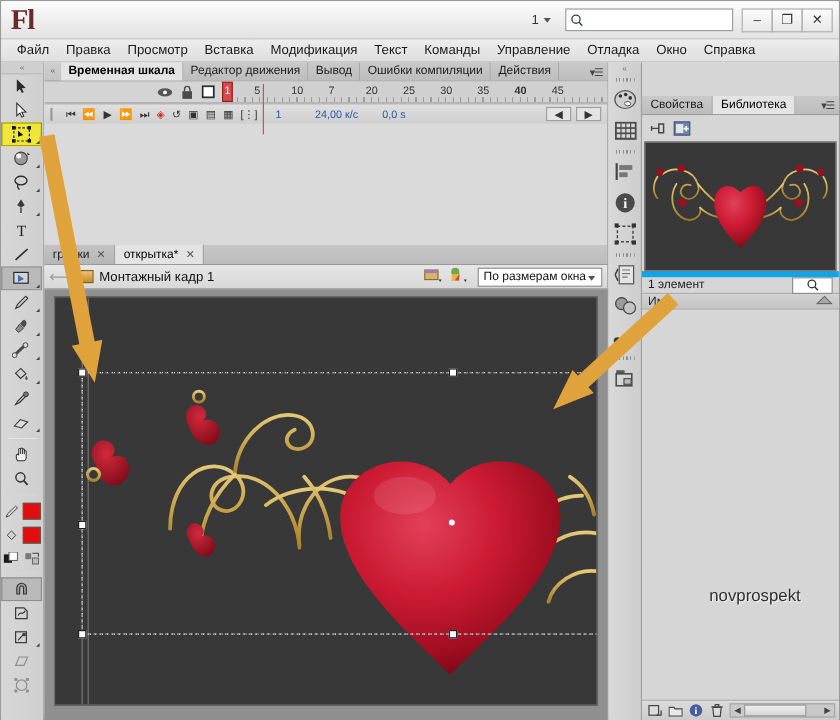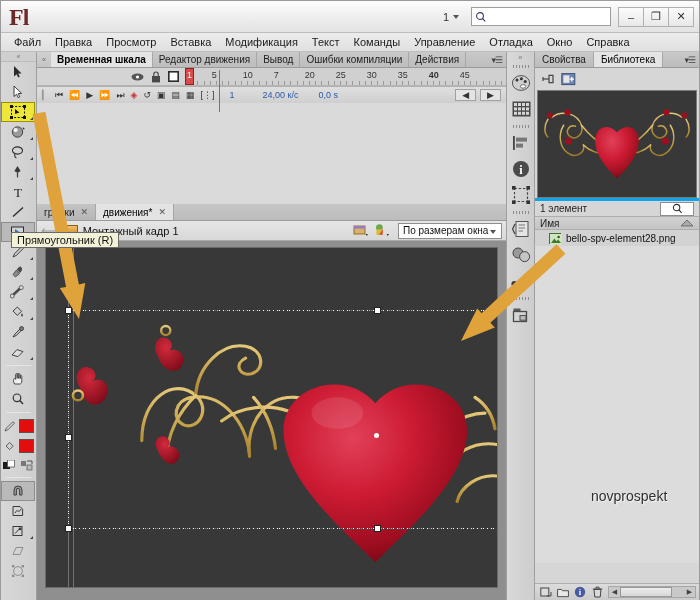--- a/index.html
+++ b/index.html
@@ -191,38 +191,38 @@
   .ds-ic { width:28px; height:26px; display:flex; align-items:center; justify-content:center; }
   .ds-sep-lbl { height:8px; display:flex;align-items:center;justify-content:center;}
   .ds-dots { width:16px;height:3px;background-image:repeating-linear-gradient(to right,#8d8d8d 0 1px, transparent 1px 3px);}
 
   
   .rpanel {
     position:absolute; left:534px; top:51px; width:164px; height:548px;
     background:#d6d6d6;
   }
   .rp-tabs { height:16px; background:linear-gradient(#cfcfcf,#c3c3c3); display:flex;
-    border-bottom:1px solid #9b9b9b; align-items:stretch;}
+    border-bottom:1px solid #9b9b9b; align-items:stretch;margin-top:28px;}
   .rp-tab { padding:0 7px; display:flex;align-items:center;font-size:10px;color:#1c1c1c;
     border-right:1px solid #a8a8a8; background:linear-gradient(#c9c9c9,#bcbcbc);}
   .rp-tab.active { background:#e4e4e4; color:#000; font-weight:normal;}
   .rp-tabfill{flex:1;background:linear-gradient(#c9c9c9,#bcbcbc);display:flex;align-items:center;justify-content:flex-end;padding-right:4px;}
 
   .lib-header { height:22px; display:flex; align-items:center; gap:4px; padding:0 5px; background:#d6d6d6;}
   .lib-combo { flex:1; height:16px; background:#fff; border:1px solid #8e8e8e; display:flex;
     align-items:center; padding-left:4px; font-size:10px; position:relative;}
   .lib-combo .cbtn { position:absolute; right:0; top:0; width:14px;height:14px;
     background:linear-gradient(#eee,#d2d2d2); border-left:1px solid #a3a3a3;
     display:flex;align-items:center;justify-content:center;}
   .lib-ic-btn { width:16px;height:16px; display:flex;align-items:center;justify-content:center;}
 
   .lib-preview { height:108px; margin:0 2px; background:#383838; border:1px solid #7a7a7a; position:relative; overflow:hidden;}
 
   .lib-count { height:18px; display:flex; align-items:center; padding:0 5px; gap:4px;
-     border-top:3px solid #0ea5e9; font-size:10px; color:#222;}
+     border-top:5px solid #0ea5e9; font-size:10px; color:#222;}
   .lib-count .spacer{flex:1;}
   .lib-search { width:34px; height:14px; background:#fff; border:1px solid #8e8e8e;
      display:flex;align-items:center;justify-content:center;}
 
   .lib-colhead { height:14px; background:linear-gradient(#d2d2d2,#c4c4c4); border-top:1px solid #aeaeae;
      border-bottom:1px solid #aeaeae; display:flex;align-items:center;padding:0 5px;font-size:10px;color:#222;}
   .lib-colhead .spacer{flex:1;}
   .lib-list { background:#dcdcdc; height:333px; }
   .lib-row { height:16px; display:flex; align-items:center; gap:5px; padding-left:14px;
      background:#d2d2d2; font-size:10px; color:#111;}
@@ -450,21 +450,20 @@
       <svg width="14" height="14" viewBox="0 0 14 14">
         <circle cx="7" cy="7" r="4.4" fill="none" stroke="#3a3a3a" stroke-width="1"></circle>
         <rect x="1" y="1" width="2.4" height="2.4" fill="#3a3a3a"></rect>
           <rect x="10.6" y="1" width="2.4" height="2.4" fill="#3a3a3a"></rect>
         <rect x="1" y="10.6" width="2.4" height="2.4" fill="#3a3a3a"></rect>
           <rect x="10.6" y="10.6" width="2.4" height="2.4" fill="#3a3a3a"></rect>
       </svg>
     </div>
   </div>
 
-  <div class="tooltip">Прямоугольник (R)</div>
 
   <div class="timeline">
     <div class="tl-tabs">
       <div class="tl-grip">«</div>
       <div id="tlTabs" style="display:flex">
           <div class="tl-tab active">Временная шкала</div>
           <div class="tl-tab">Редактор движения</div>
           <div class="tl-tab">Вывод</div>
           <div class="tl-tab">Ошибки компиляции</div>
           <div class="tl-tab">Действия</div>
@@ -527,21 +526,21 @@
       <span class="tf-ic" style="border:1px solid #a0a0a0;background:#e4e4e4;padding:0 6px;margin-right:5px">▶</span>
     </div>
   </div>
 
   <div class="doc-tabs" id="docTabs">
       <div class="doc-tab">
         <span>грибки</span>
         <span class="doc-x">✕</span>
       </div>
       <div class="doc-tab active">
-        <span>движения*</span>
+        <span>открытка*</span>
         <span class="doc-x">✕</span>
       </div>
       <div style="flex: 1 1 0%;"></div>
     </div>
 
   <div class="edit-bar">
     <span class="back-arrow">⟵</span>
     <span class="scene-ic"></span>
     <span class="edit-title">Монтажный кадр 1</span>
     <span class="edit-spacer"></span>
@@ -807,32 +806,20 @@
     <div class="lib-colhead">
       <span>Имя</span>
       <span class="spacer"></span>
       <span>
         <svg width="14" height="8" viewBox="0 0 14 8">
             <path d="M7 1 L13 7 L1 7 Z" fill="#aaa" stroke="#666" stroke-width="0.9"></path>
           </svg>
       </span>
     </div>
 
-    <div class="lib-list">
-      <div class="lib-row">
-        <span class="png-ic">
-          <svg width="12" height="11" viewBox="0 0 12 11" style="display:block">
-              <rect x="0" y="0" width="12" height="11" fill="#cfe6c0"></rect>
-              <path d="M1 9 L4.4 4.4 L6.6 7.2 L8.2 5.6 L11 9 Z" fill="#3f7a2e"></path>
-              <circle cx="8.6" cy="3" r="1.3" fill="#2a5c20"></circle>
-            </svg>
-        </span>
-        <span>bello-spv-element28.png</span>
-      </div>
-    </div>
 
     <div class="watermark">novprospekt</div>
 
     <div class="lib-foot">
       <span class="lf-ic">
         <svg width="12" height="12" viewBox="0 0 12 12">
             <rect x="0.8" y="2" width="8" height="8" fill="#dcdcdc" stroke="#444" stroke-width="1"></rect>
             <path d="M7 10 L11 10 L11 6" fill="none" stroke="#444" stroke-width="1"></path>
           </svg>
       </span>

